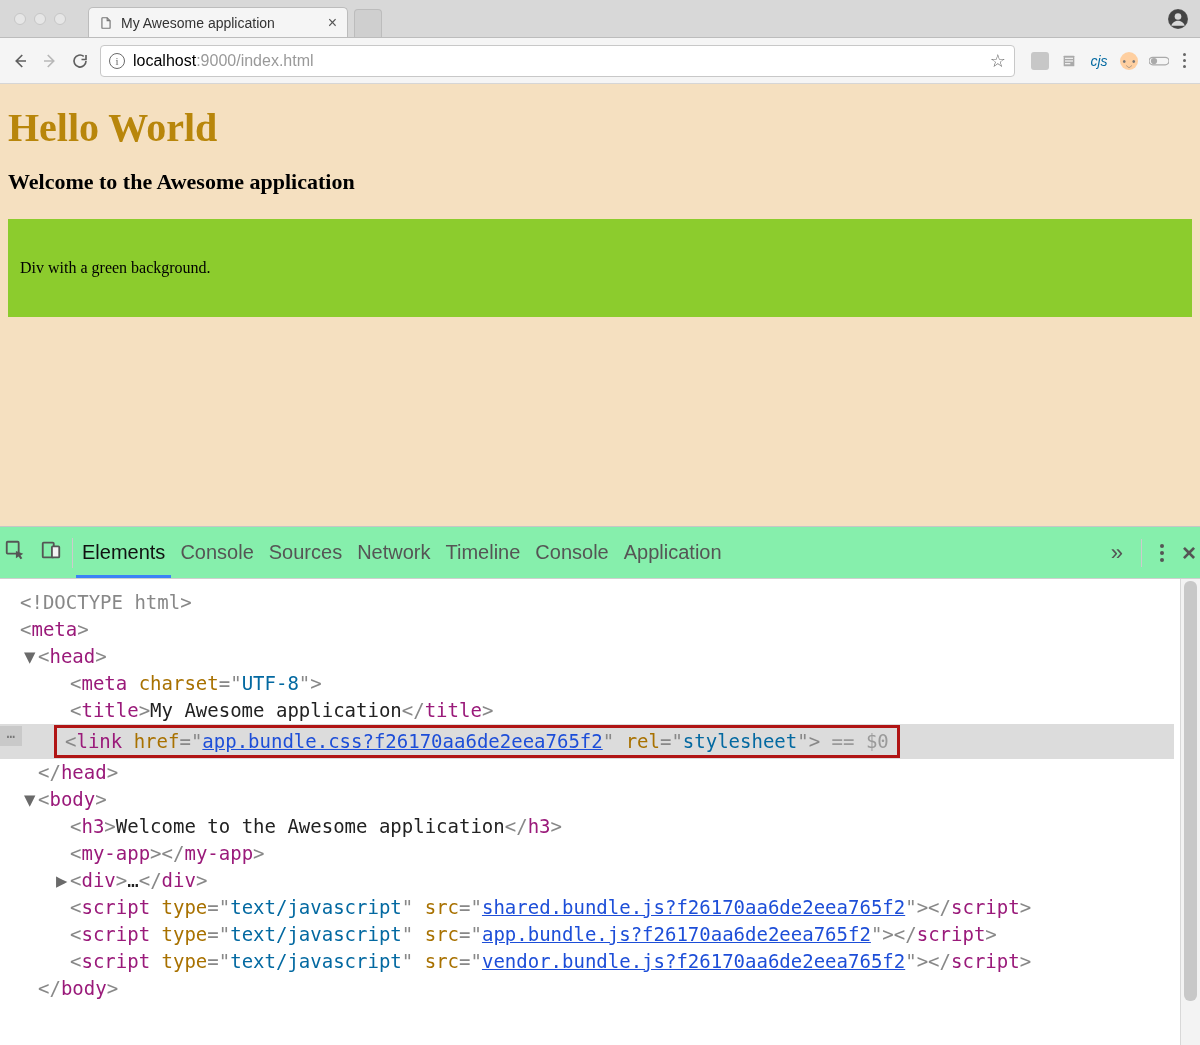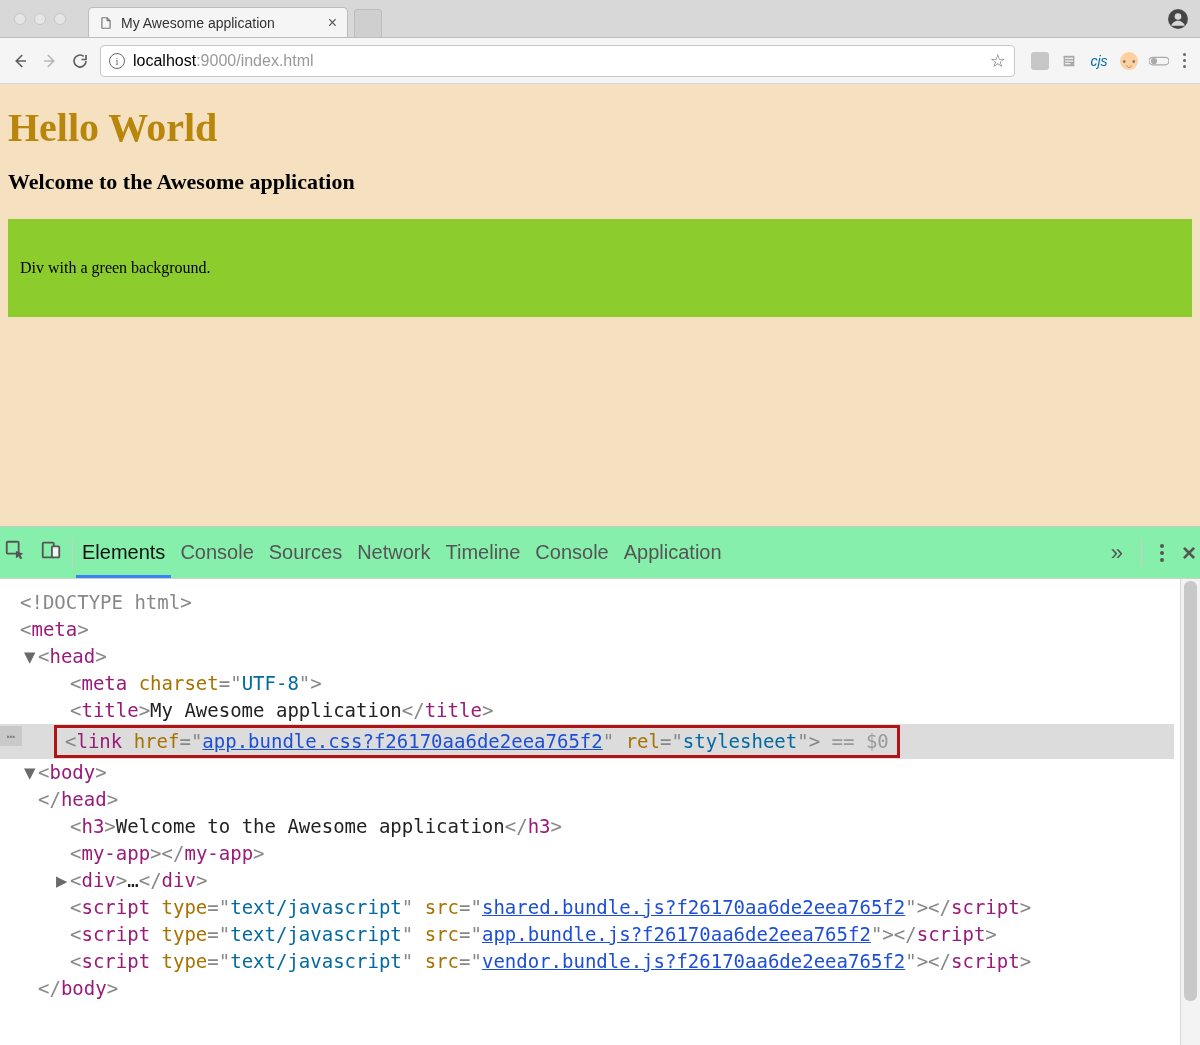--- a/index.html
+++ b/index.html
@@ -249,23 +249,23 @@
     <div class="dom-line ind2"><span class="tag-punc">&lt;</span><span class="tag-name">title</span><span class="tag-punc">&gt;</span><span class="text-node">My Awesome application</span><span class="tag-punc">&lt;/</span><span class="tag-name">title</span><span class="tag-punc">&gt;</span></div>
 
     <span class="hl-row">
       <span class="redbox">
         <span class="tag-punc">&lt;</span><span class="tag-name">link</span>
         <span class="attr-name">href</span><span class="tag-punc">=</span><span class="tag-punc">"</span><span class="link-val">app.bundle.css?f26170aa6de2eea765f2</span><span class="tag-punc">"</span>
         <span class="attr-name">rel</span><span class="tag-punc">=</span><span class="tag-punc">"</span><span class="attr-val">stylesheet</span><span class="tag-punc">"</span><span class="tag-punc">&gt;</span><span class="assign"> == $0</span>
       </span>
     </span>
 
+    <div class="dom-line ind1"><span class="tag-punc">&lt;/</span><span class="tag-name">head</span><span class="tag-punc">&gt;</span></div>
+
     <div class="dom-line ind1"><span class="tri">▼</span><span class="tag-punc">&lt;</span><span class="tag-name">body</span><span class="tag-punc">&gt;</span></div>
-
-    <div class="dom-line ind1"><span class="tag-punc">&lt;/</span><span class="tag-name">head</span><span class="tag-punc">&gt;</span></div>
 
 
     <div class="dom-line ind2"><span class="tag-punc">&lt;</span><span class="tag-name">h3</span><span class="tag-punc">&gt;</span><span class="text-node">Welcome to the Awesome application</span><span class="tag-punc">&lt;/</span><span class="tag-name">h3</span><span class="tag-punc">&gt;</span></div>
 
     <div class="dom-line ind2"><span class="tag-punc">&lt;</span><span class="tag-name">my-app</span><span class="tag-punc">&gt;</span><span class="tag-punc">&lt;/</span><span class="tag-name">my-app</span><span class="tag-punc">&gt;</span></div>
 
     <div class="dom-line ind2"><span class="tri">▶</span><span class="tag-punc">&lt;</span><span class="tag-name">div</span><span class="tag-punc">&gt;</span><span class="text-node">…</span><span class="tag-punc">&lt;/</span><span class="tag-name">div</span><span class="tag-punc">&gt;</span></div>
 
     <div class="dom-line ind2"><span class="tag-punc">&lt;</span><span class="tag-name">script</span> <span class="attr-name">type</span><span class="tag-punc">=</span><span class="tag-punc">"</span><span class="attr-val">text/javascript</span><span class="tag-punc">"</span> <span class="attr-name">src</span><span class="tag-punc">=</span><span class="tag-punc">"</span><span class="link-val">shared.bundle.js?f26170aa6de2eea765f2</span><span class="tag-punc">"</span><span class="tag-punc">&gt;</span><span class="tag-punc">&lt;/</span><span class="tag-name">script</span><span class="tag-punc">&gt;</span></div>
 

